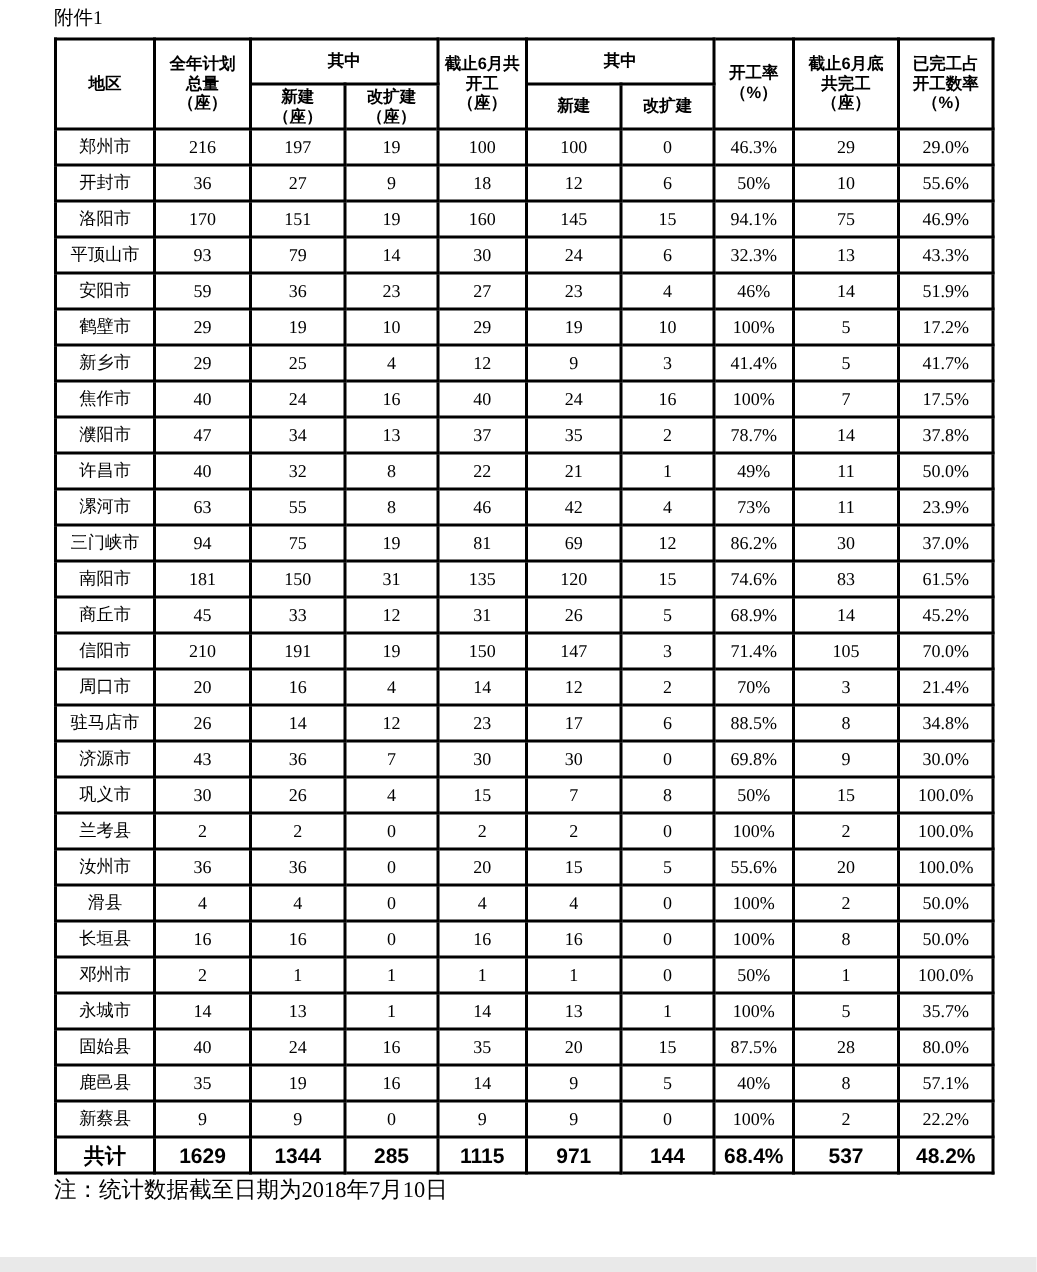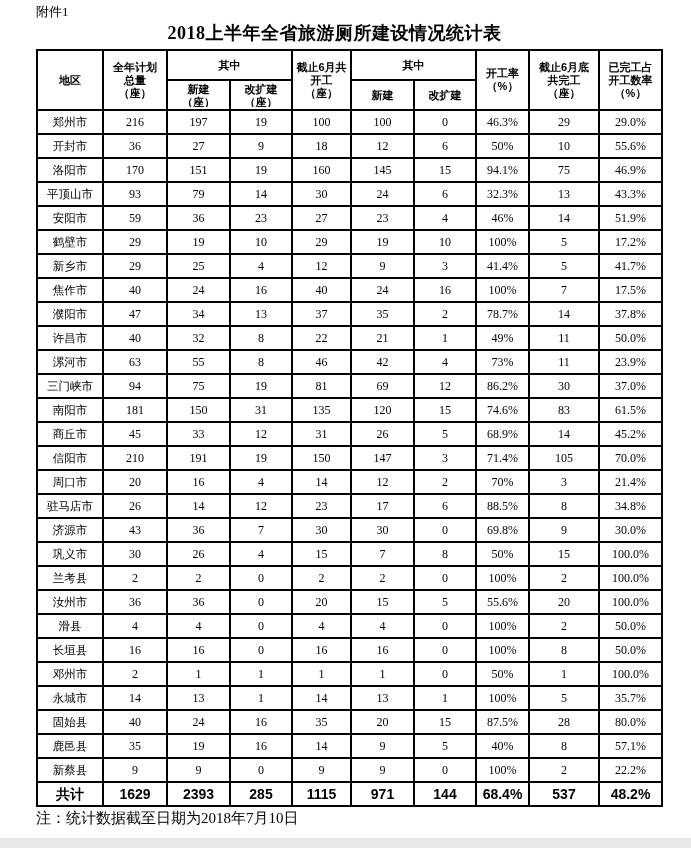--- a/index.html
+++ b/index.html
@@ -93,21 +93,20 @@
     background: #e9e9e9;
   }
 </style>
 </head>
 <body>
 
 <div class="page">
 
   <div class="attachment">附件1</div>
 
-  <div class="title">2018上半年全省旅游厕所建设情况统计表</div>
 
   <table class="stats">
     <colgroup>
       <col style="width:66px">
       <col style="width:64px">
       <col style="width:63px">
       <col style="width:62px">
       <col style="width:59px">
       <col style="width:63px">
       <col style="width:62px">
@@ -477,21 +476,21 @@
           <td>9</td>
           <td>9</td>
           <td>0</td>
           <td>100%</td>
           <td>2</td>
           <td>22.2%</td>
         </tr>
         <tr class="total">
           <td class="region">共计</td>
           <td>1629</td>
-          <td>2393</td>
+          <td>1344</td>
           <td>285</td>
           <td>1115</td>
           <td>971</td>
           <td>144</td>
           <td>68.4%</td>
           <td>537</td>
           <td>48.2%</td>
         </tr>
       </tbody>
   </table>

